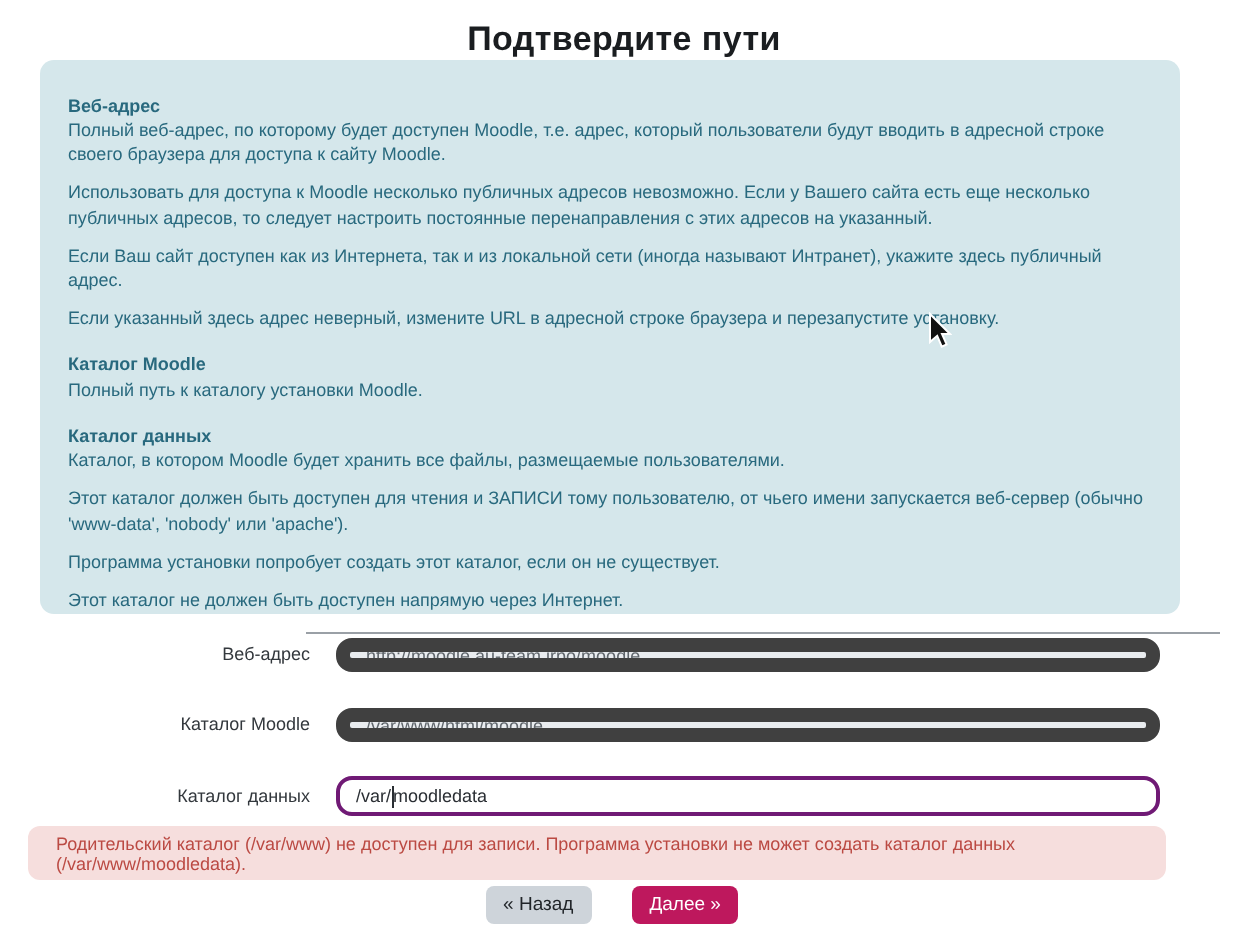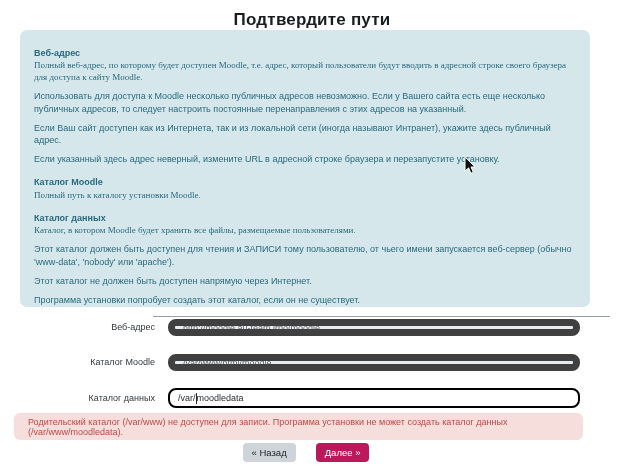--- a/index.html
+++ b/index.html
@@ -18,21 +18,21 @@
     position:absolute; left:20px; top:30px; width:570px; height:277px;
     box-sizing:border-box; padding:10px 14px;
     background:#d5e7eb; border-radius:7px;
     color:#28697e; font-size:9px; line-height:1.38;
     overflow:hidden;
   }
   .ib-section { margin-top:11px; }
   .ib-section:first-child { margin-top:0; }
   .ib-heading { font-weight:700; margin:0; }
   .ib-section p { margin:6.5px 0 0 0; }
-  .ib-section p.first { margin-top:0;font-family:Liberation Serif, serif; }
+  .ib-section p.first { margin-top:0; }
   
   .divider {
     position:absolute; left:153px; top:316px; width:457px; height:0;
     border-top:1px solid #9aa0a6;
   }
   
   .field-label {
     position:absolute; left:0; width:155px; text-align:right;
     font-size:9px; color:#33383d; line-height:17px;
   }
@@ -45,21 +45,21 @@
     font-family:"Liberation Sans", sans-serif; font-size:9px;
     padding:0 8px; outline:none;
   }
   .inp-1 { top:319px; }
   .inp-2 { top:354px; }
   input.input-readonly {
     background:#e9ecef; border:7px solid #404040; color:#60666c;
   }
   .input-focused {
     top:388px; height:20px;
-    background:#ffffff; border:2px solid #000000; color:#2a2e33;
+    background:#ffffff; border:2px solid #701a75; color:#2a2e33;
     display:flex; align-items:center;
   }
   .caret {
     display:inline-block; width:1px; height:11px; background:#2a2e33;
     margin:0; vertical-align:middle;
   }
   
   .error-alert {
     position:absolute; left:14px; top:413px; width:569px; height:27px;
     box-sizing:border-box; background:#f6dedd; border-radius:6px;
@@ -97,22 +97,22 @@
       <p>Если указанный здесь адрес неверный, измените URL в адресной строке браузера и перезапустите установку.</p>
     </div>
     <div class="ib-section">
       <p class="ib-heading">Каталог Moodle</p>
       <p class="first">Полный путь к каталогу установки Moodle.</p>
     </div>
     <div class="ib-section">
       <p class="ib-heading">Каталог данных</p>
       <p class="first">Каталог, в котором Moodle будет хранить все файлы, размещаемые пользователями.</p>
       <p>Этот каталог должен быть доступен для чтения и ЗАПИСИ тому пользователю, от чьего имени запускается веб-сервер (обычно 'www-data', 'nobody' или 'apache').</p>
+      <p>Программа установки попробует создать этот каталог, если он не существует.</p>
       <p>Этот каталог не должен быть доступен напрямую через Интернет.</p>
-      <p>Программа установки попробует создать этот каталог, если он не существует.</p>
     </div>
   </div>
 
   <div class="divider"></div>
 
   <div class="field-label lbl-1">Веб-адрес</div>
   <input class="input-box input-readonly inp-1" readonly="" value="http://moodle.au-team.irpo/moodle" style="">
 
   <div class="field-label lbl-2">Каталог Moodle</div>
   <input class="input-box input-readonly inp-2" readonly="" value="/var/www/html/moodle" style="">

